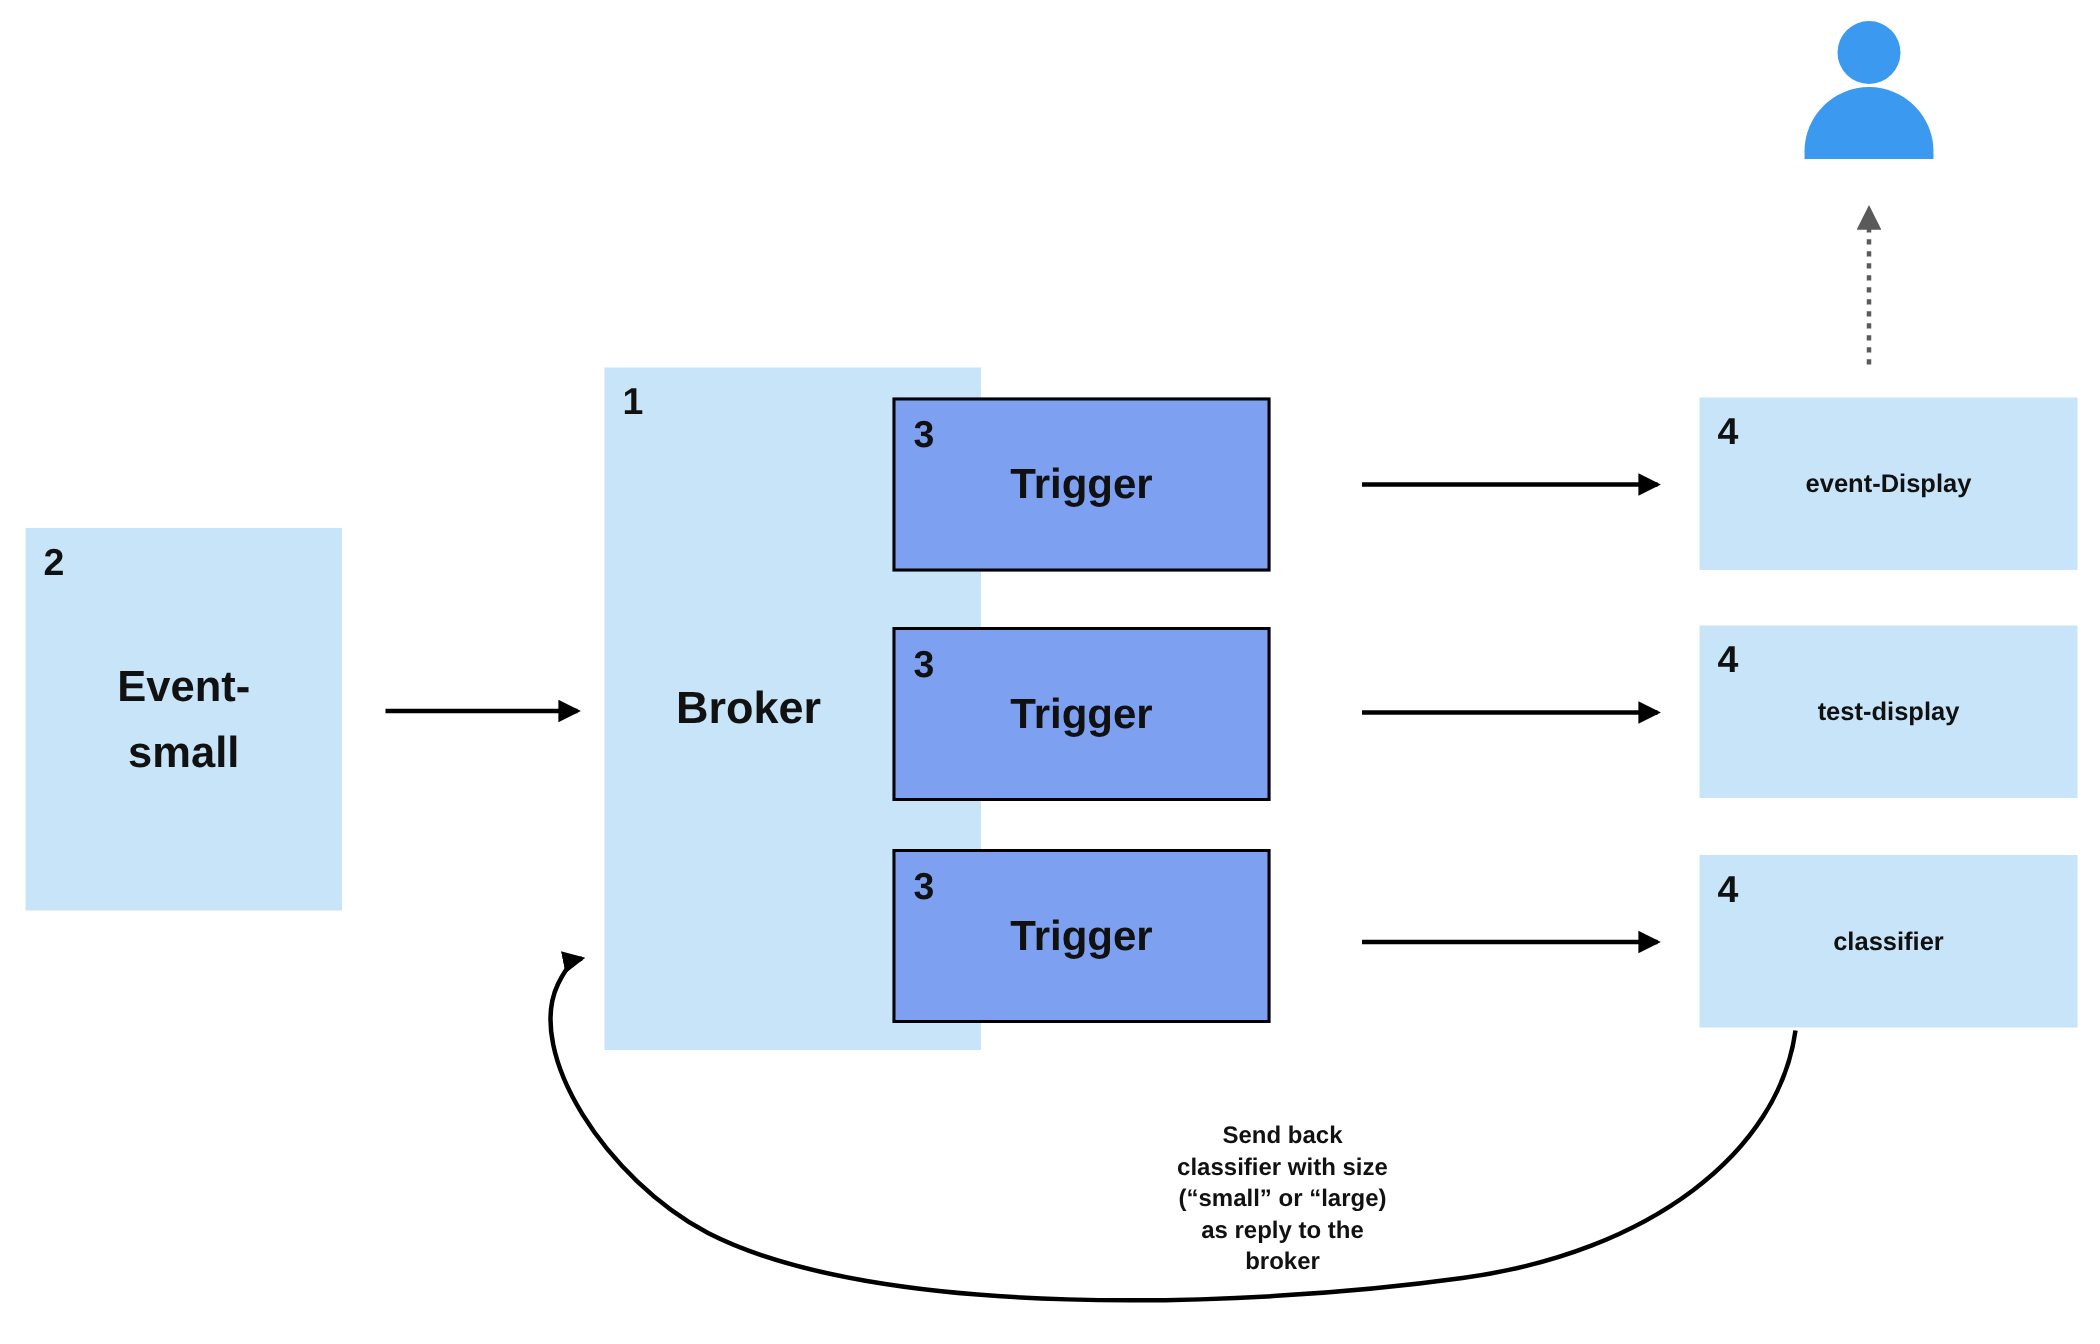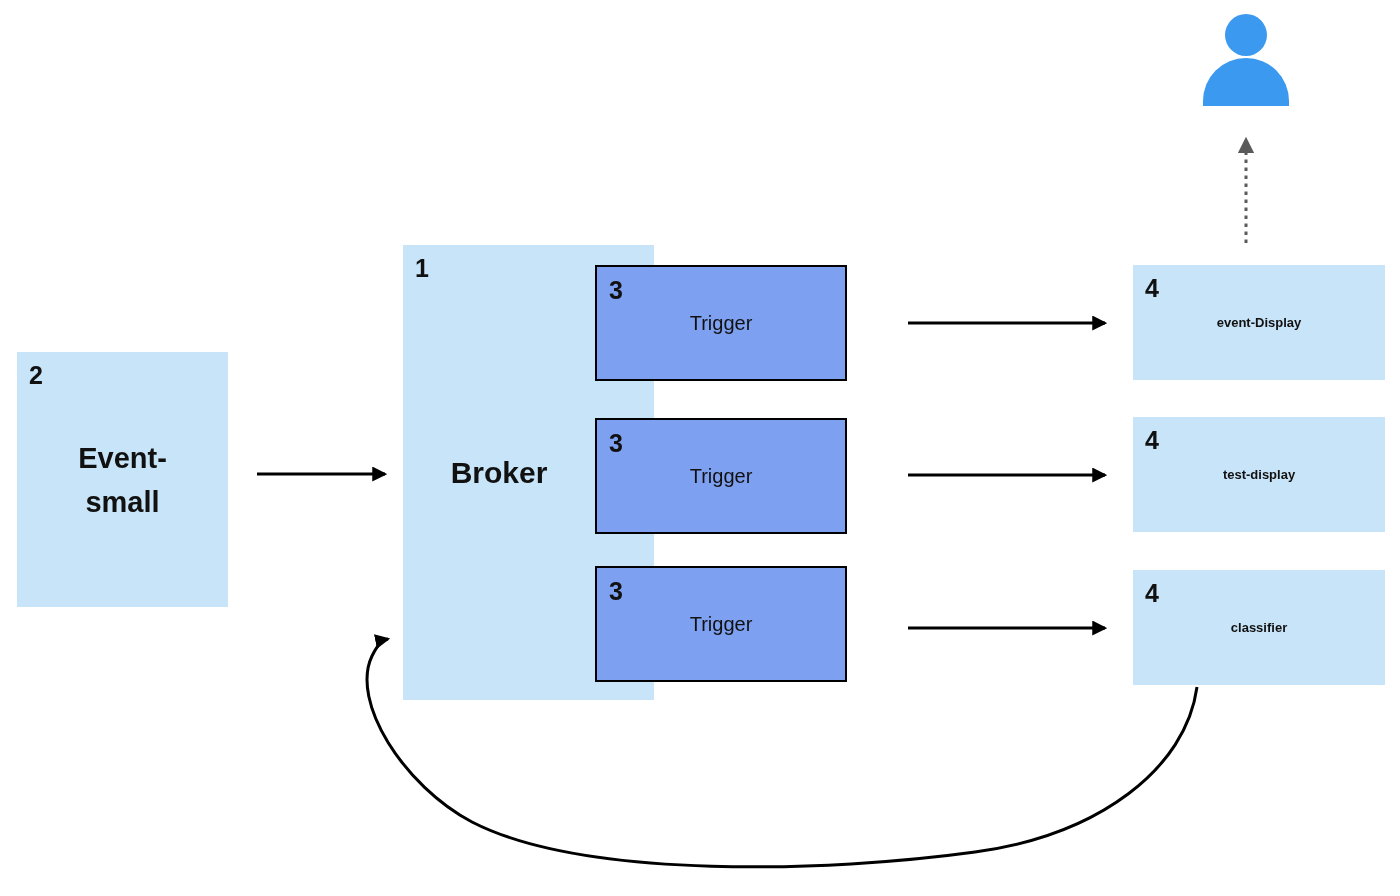--- a/index.html
+++ b/index.html
@@ -56,26 +56,26 @@
   }
   .broker { left: 403px; top: 245px; width: 251px; height: 455px; }
   .broker .center-wrap { right: 59px; } 
   .broker .label { font-size: 30px; font-weight: bold; }
   .trigger {
     left: 595px;
     width: 252px; height: 116px;
     background: var(--trigger-blue);
     border: 2px solid #000;
   }
-  .trigger .label { font-size: 20px; font-weight: normal; }
+  .trigger .label { font-size: 28px; font-weight: bold; }
   .trigger-0 { top: 265px; }
   .trigger-1 { top: 418px; }
   .trigger-2 { top: 566px; }
   .service { left: 1133px; width: 252px; height: 115px; }
-  .service .label { font-size: 13px; font-weight: bold; }
+  .service .label { font-size: 17px; font-weight: bold; }
   .service-0 { top: 265px; }
   .service-1 { top: 417px; }
   .service-2 { top: 570px; }
   .person {
     position: absolute;
     left: 1203px; top: 12px;
     width: 86px; height: 94px;
   }
   .person .head {
     position: absolute;
@@ -189,14 +189,19 @@
     <div class="center-wrap">
       <span class="label">classifier</span>
     </div>
   </div>
 
   <div class="person">
     <div class="head"></div>
     <div class="body"></div>
   </div>
 
+  <div class="annotation">Send back
+classifier with size
+(“small” or “large)
+as reply to the
+broker</div>
 
 </div>
 
 </body></html>

